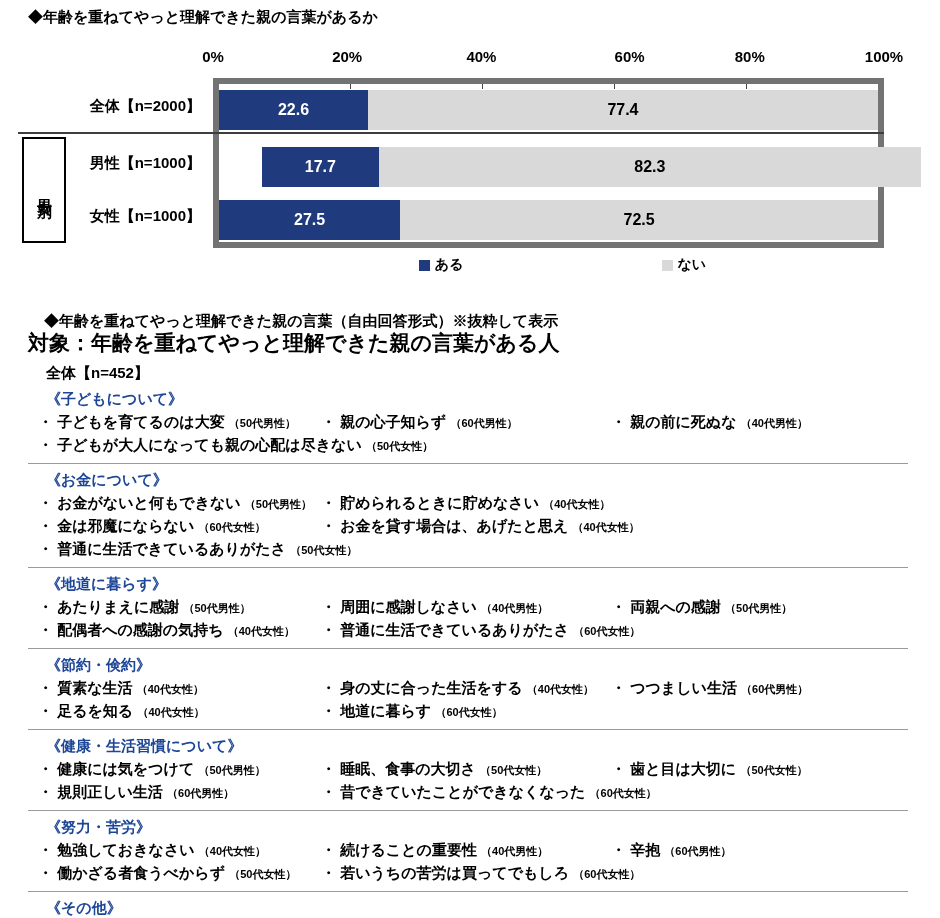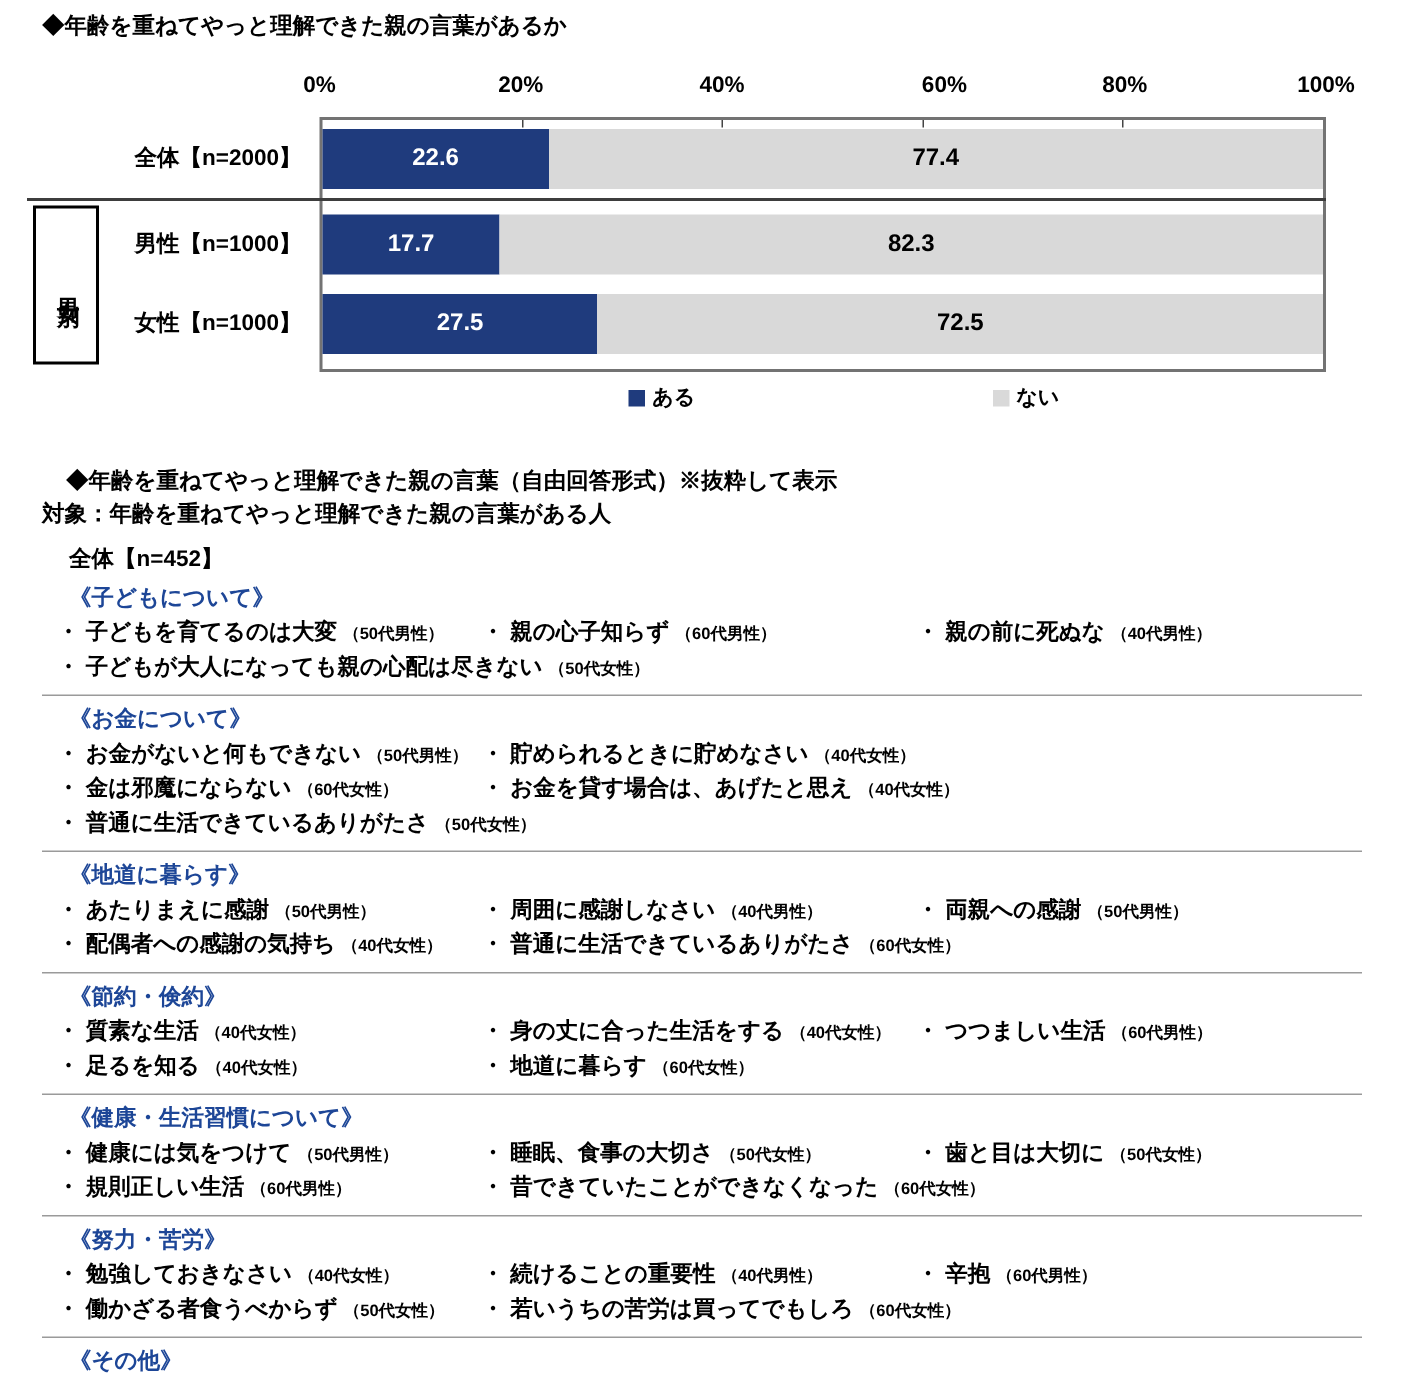--- a/index.html
+++ b/index.html
@@ -3,39 +3,39 @@
 <meta charset="utf-8">
 <style>
   html,body{margin:0;padding:0;background:#fff;}
   body{font-family:"Liberation Sans",sans-serif;}
   .page{position:relative;width:940px;height:918px;background:#fff;overflow:hidden;}
 
   
   .chart-title{position:absolute;left:28px;top:8px;font-size:15px;font-weight:bold;color:#000;}
   .axis-labels{position:absolute;left:213px;top:48px;width:671px;height:22px;}
   .axis-tick-label{position:absolute;top:0;transform:translateX(-50%);font-size:15px;font-weight:bold;color:#000;white-space:nowrap;}
-  .plot{position:absolute;left:213px;top:78px;width:671px;height:170px;border:2px solid #737373;background:#fff;box-sizing:border-box;}
+  .plot{position:absolute;left:213px;top:78px;width:671px;height:170px;border:6px solid #737373;background:#fff;box-sizing:border-box;}
   .plot-tick{position:absolute;top:0;width:1px;height:5px;background:#444;}
   .bar-row{position:absolute;left:0;width:100%;height:40px;display:flex;}
   .seg{height:100%;display:flex;align-items:center;justify-content:center;font-size:16px;font-weight:bold;box-sizing:border-box;}
   .seg-have{color:#fff;}
   .seg-not{color:#000;}
   .row-labels{position:absolute;left:0;top:78px;width:207px;height:170px;}
   .row-label{position:absolute;right:6px;height:22px;line-height:22px;font-size:15px;font-weight:bold;color:#000;white-space:nowrap;}
   .group-separator{position:absolute;left:18px;top:132px;width:866px;height:2px;background:#3d3d3d;}
   .group-box{position:absolute;left:22px;top:137px;width:44px;height:106px;border:2px solid #000;box-sizing:border-box;display:flex;align-items:center;justify-content:center;background:#fff;}
   .group-box span{writing-mode:vertical-rl;text-orientation:upright;font-size:15px;font-weight:bold;letter-spacing:3px;color:#000;}
   .legend{position:absolute;left:213px;top:256px;width:671px;display:flex;justify-content:center;gap:170px;}
   .legend-item{display:flex;align-items:center;font-size:14px;font-weight:bold;color:#000;padding-left:28px;}
   .legend-swatch{width:11px;height:11px;margin-right:5px;display:inline-block;}
 
   
   .fa{position:absolute;left:0;top:310px;width:940px;}
   .fa-heading{margin-left:44px;font-size:15px;font-weight:bold;color:#000;line-height:22px;}
-  .fa-target{margin-left:28px;font-size:15px;font-weight:bold;color:#000;line-height:22px;}
+  .fa-target{margin-left:28px;font-size:21px;font-weight:bold;color:#000;line-height:22px;}
   .fa-base{margin-left:46px;margin-top:9px;font-size:15px;font-weight:bold;color:#000;line-height:20px;}
   .fa-section{margin-top:0;}
   .fa-category{margin-left:46px;margin-top:5px;margin-bottom:1px;font-size:15px;font-weight:bold;line-height:22px;}
   .fa-row{margin-left:38px;display:grid;grid-template-columns:283px 290px 1fr;line-height:22px;}
   .fa-item{white-space:nowrap;font-size:15px;font-weight:bold;color:#000;}
   .fa-item .attr{font-size:11px;font-weight:bold;color:#000;}
   .fa-divider{margin:6px 0 4px 28px;width:880px;border-top:1px solid #9a9a9a;height:0;}
 </style>
 </head>
 <body>
@@ -59,21 +59,21 @@
       </div>
     <div class="plot" id="plot">
         <div class="plot-tick" style="left: calc(20% - 0.5px);"></div>
         <div class="plot-tick" style="left: calc(40% - 0.5px);"></div>
         <div class="plot-tick" style="left: calc(60% - 0.5px);"></div>
         <div class="plot-tick" style="left: calc(80% - 0.5px);"></div>
         <div class="bar-row" style="top: 6px;">
           <div class="seg seg-have" style="width: 22.6%; background: rgb(31, 59, 125);">22.6</div>
           <div class="seg seg-not" style="width: 77.4%; background: rgb(217, 217, 217);">77.4</div>
         </div>
-        <div class="bar-row" style="top: 63px;">
+        <div class="bar-row" style="top: 63px; margin-left: 43px;">
           <div class="seg seg-have" style="width: 17.7%; background: rgb(31, 59, 125);">17.7</div>
           <div class="seg seg-not" style="width: 82.3%; background: rgb(217, 217, 217);">82.3</div>
         </div>
         <div class="bar-row" style="top: 116px;">
           <div class="seg seg-have" style="width: 27.5%; background: rgb(31, 59, 125);">27.5</div>
           <div class="seg seg-not" style="width: 72.5%; background: rgb(217, 217, 217);">72.5</div>
         </div>
       </div>
     <div class="group-separator"></div>
     <div class="group-box">

